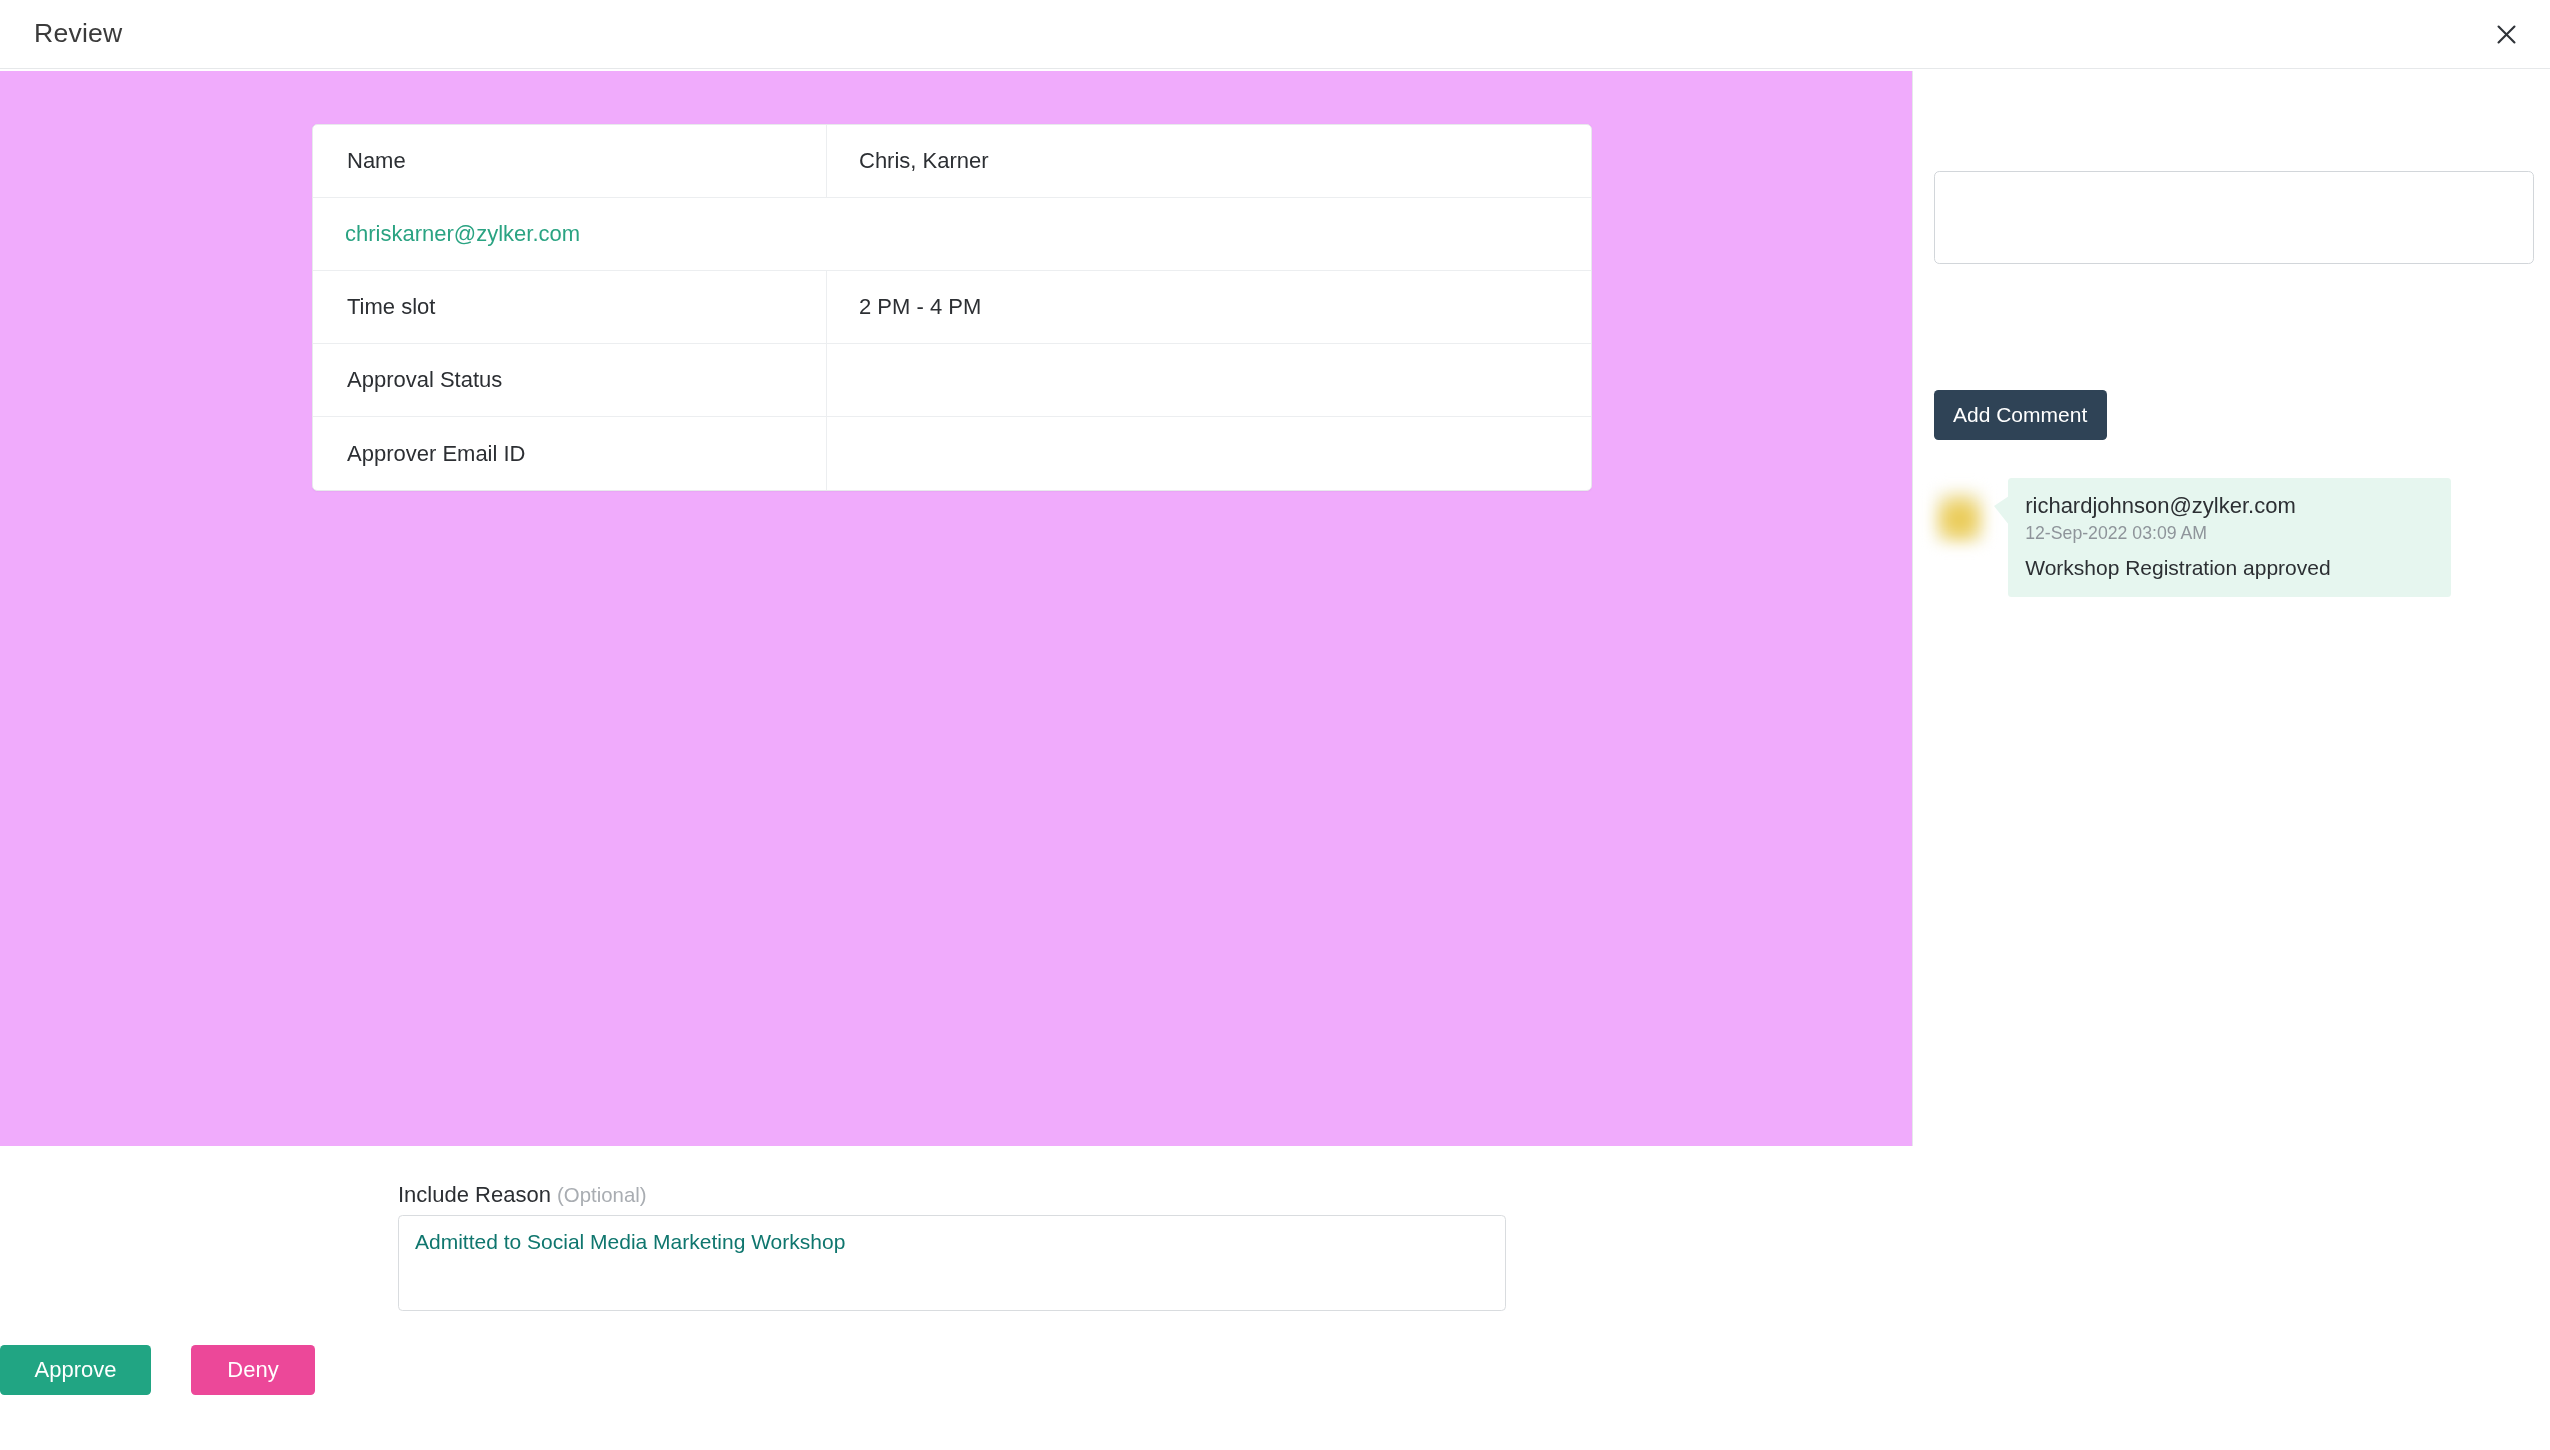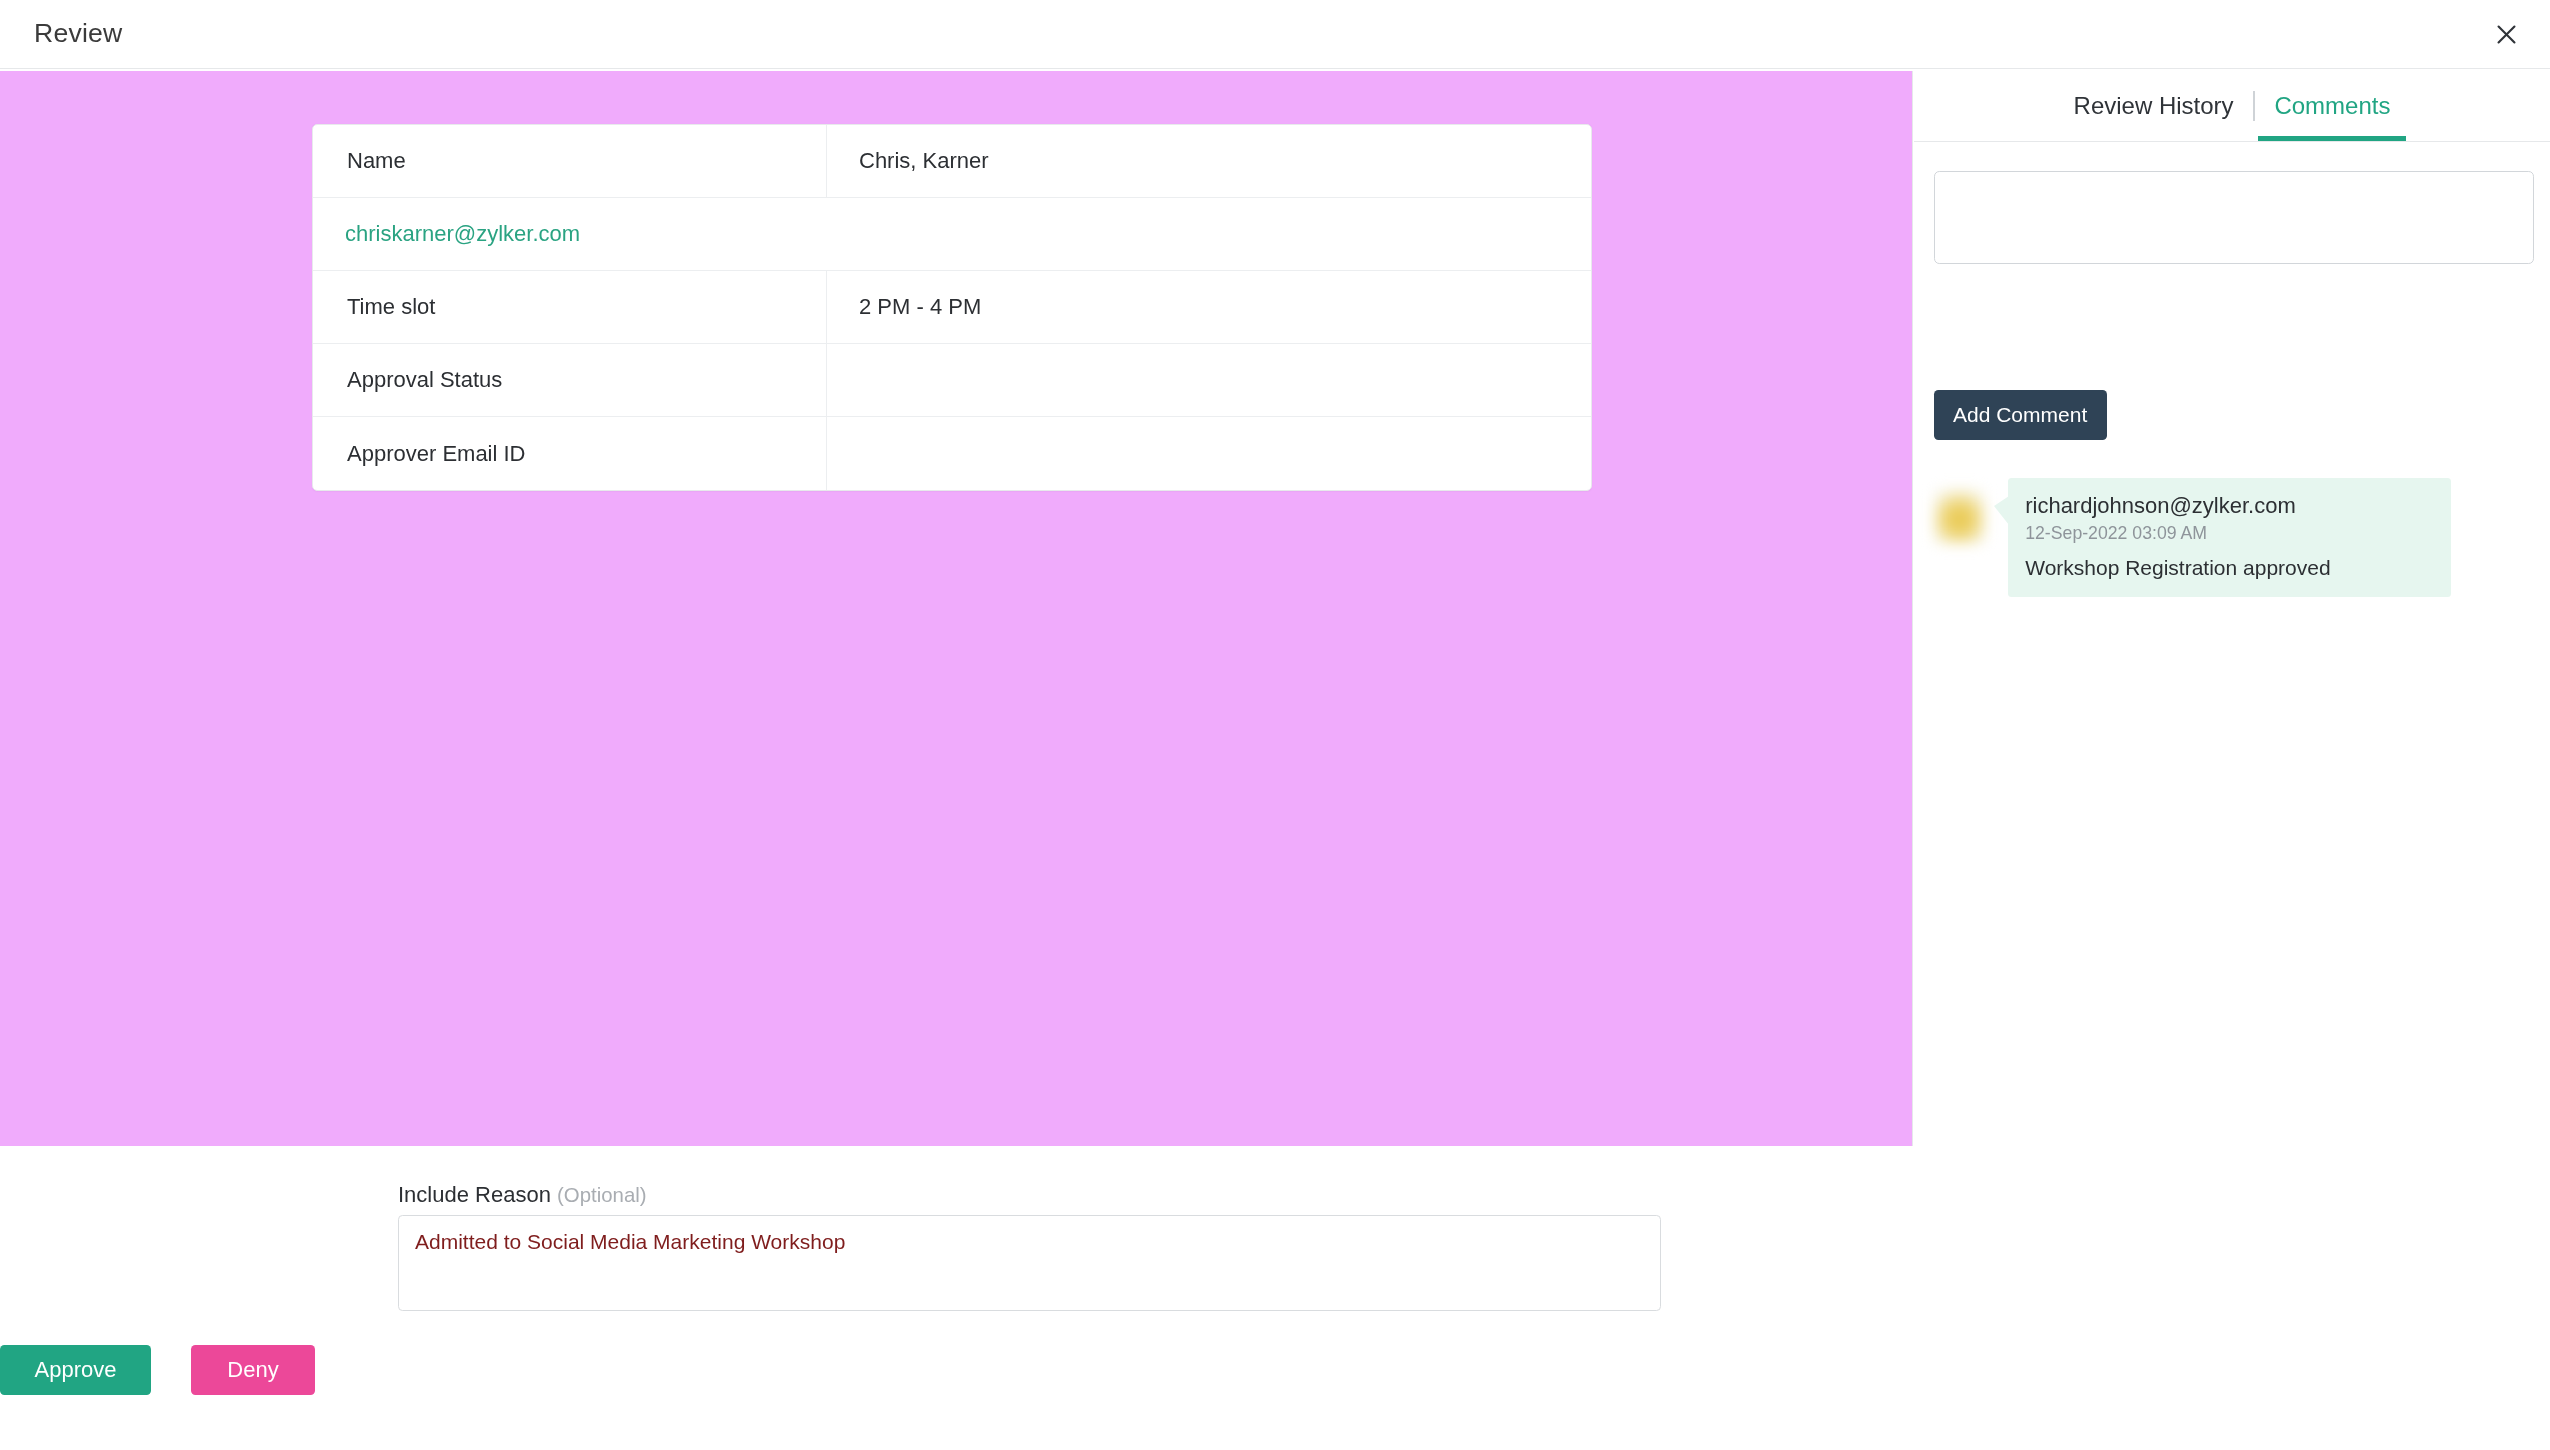--- a/index.html
+++ b/index.html
@@ -86,27 +86,27 @@
   }
   .reason-label {
     position: absolute; left: 398px; top: 34px;
     font-size: 22px; color: #2c2f33;
   }
   .reason-optional {
     color: #a9adb2; font-size: 20.4px; margin-left: 6.2px;
   }
   .reason-box {
     position: absolute; left: 398px; top: 67px;
-    width: 1263px; height: 96px;
+    width: 1108px; height: 96px;
     border: 0.9px solid #d9dcdf;
     border-radius: 4.4px;
     background: #ffffff;
     padding: 12.4px 16px;
     font-family: "Liberation Sans", sans-serif;
-    font-size: 21px; color: #7f1d1d;
+    font-size: 21px; color: #0f766e;
     resize: none; outline: none; line-height: 1.35;
   }
   .action-row {
     position: absolute; left: 0; top: 197px;
     width: 1913px;
     display: flex; 
     gap: 40px;
   }
   .btn {
     border: none; border-radius: 4.4px;
@@ -264,25 +264,20 @@
       <span>Include Reason</span><span class="reason-optional">(Optional)</span>
     </div>
     <textarea class="reason-box" placeholder="" style="">Admitted to Social Media Marketing Workshop</textarea>
     <div class="action-row">
       <button class="btn btn-approve">Approve</button>
       <button class="btn btn-deny">Deny</button>
     </div>
   </div>
 
   <div class="right-panel">
-    <div class="tabs">
-      <div class="tab">Review History</div>
-      <div class="tab-sep"></div>
-      <div class="tab active">Comments</div>
-    </div>
 
     <textarea class="comment-compose" placeholder="" style=""></textarea>
 
     <button class="add-comment-btn">Add Comment</button>
 
     <div class="comment-item">
       <div class="avatar"></div>
       <div class="bubble-wrap">
         <div class="bubble">
           <div class="bubble-author">richardjohnson@zylker.com</div>

